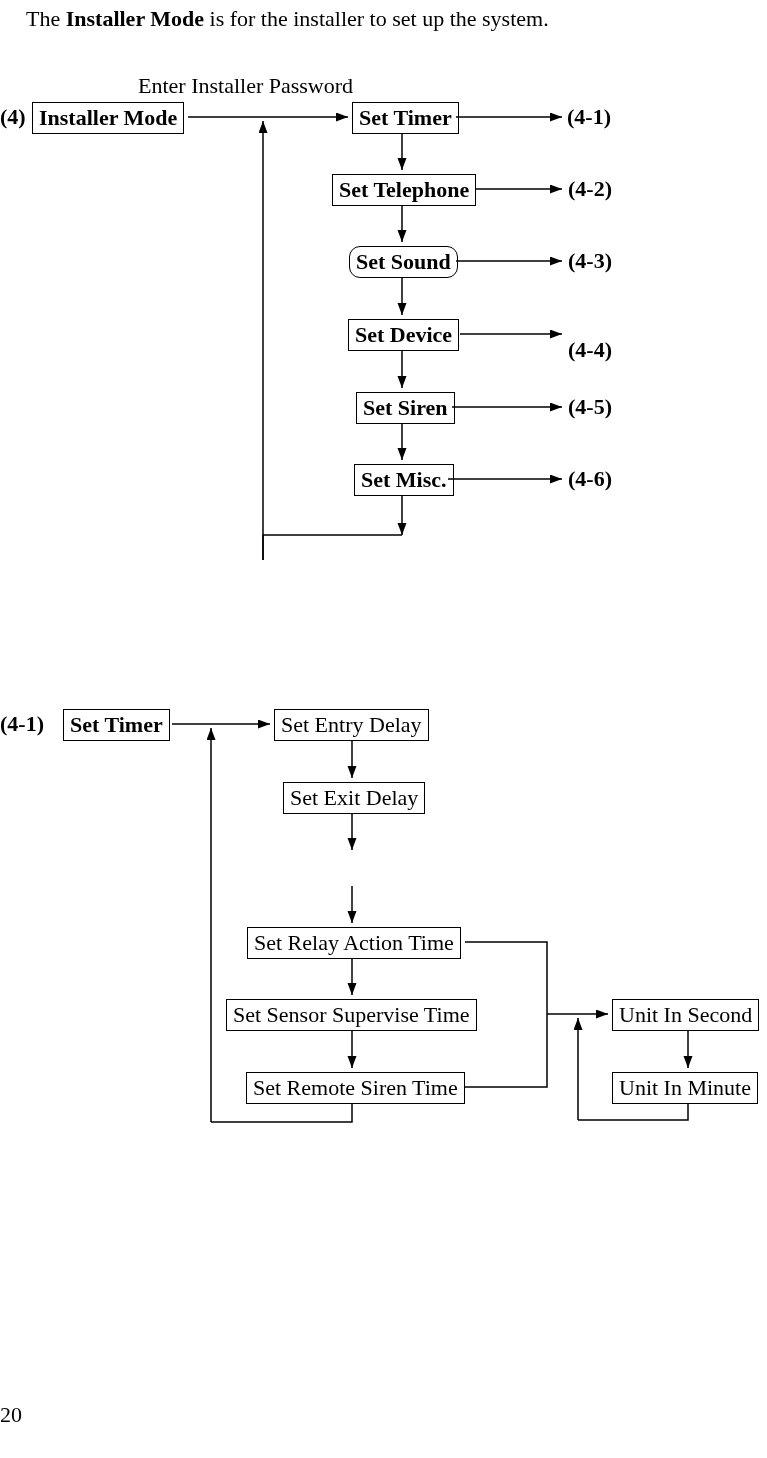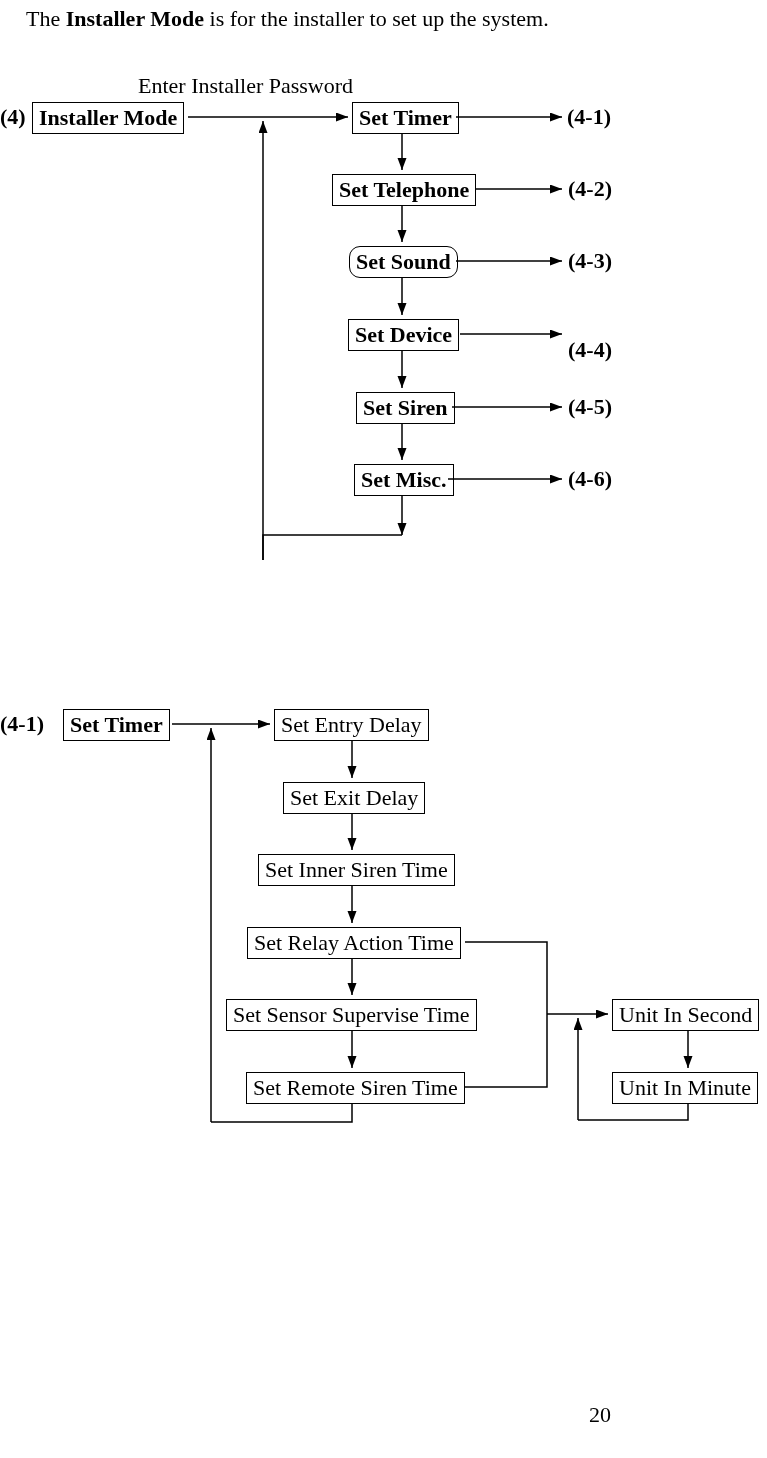--- a/index.html
+++ b/index.html
@@ -9,38 +9,39 @@
     height: 1458px;
     background: #fff;
     font-family: "Times New Roman", Times, serif;
     font-size: 22px;
     color: #000;
   }
   .page {
     position: relative;
     width: 611px;
     height: 1458px;
+    padding-left: 48px;
   }
   .txt {
     position: absolute;
     white-space: nowrap;
   }
   .box {
     position: absolute;
     border: 1.5px solid #000;
     padding: 2px 6px;
     background: #fff;
     white-space: nowrap;
   }
   .bold { font-weight: bold; }
   .page-num {
     position: absolute;
     left: 0; right: 0;
     bottom: 30px;
-    text-align: right;
+    text-align: left;
     margin-top: 16px;
   }
   svg.arrows {
     position: absolute;
     left: 0; top: 0;
     width: 767px;
     height: 1458px;
     pointer-events: none;
   }
 </style>
@@ -93,23 +94,20 @@
   <div class="txt bold" style="left:0px; top:711px;">(4-1)</div>
   <div class="box bold" style="left:63px; top:709px;">
     <span>Set Timer</span>
   </div>
 
   <div class="box" style="left:274px; top:709px;">
     <span>Set Entry Delay</span>
   </div>
   <div class="box" style="left:283px; top:782px;">
     <span>Set Exit Delay</span>
-  </div>
-  <div class="box" style="left:258px; top:854px;">
-    <span>Set Inner Siren Time</span>
   </div>
   <div class="box" style="left:247px; top:927px;">
     <span>Set Relay Action Time</span>
   </div>
   <div class="box" style="left:226px; top:999px;">
     <span>Set Sensor Supervise Time</span>
   </div>
   <div class="box" style="left:246px; top:1072px;">
     <span>Set Remote Siren Time</span>
   </div>

